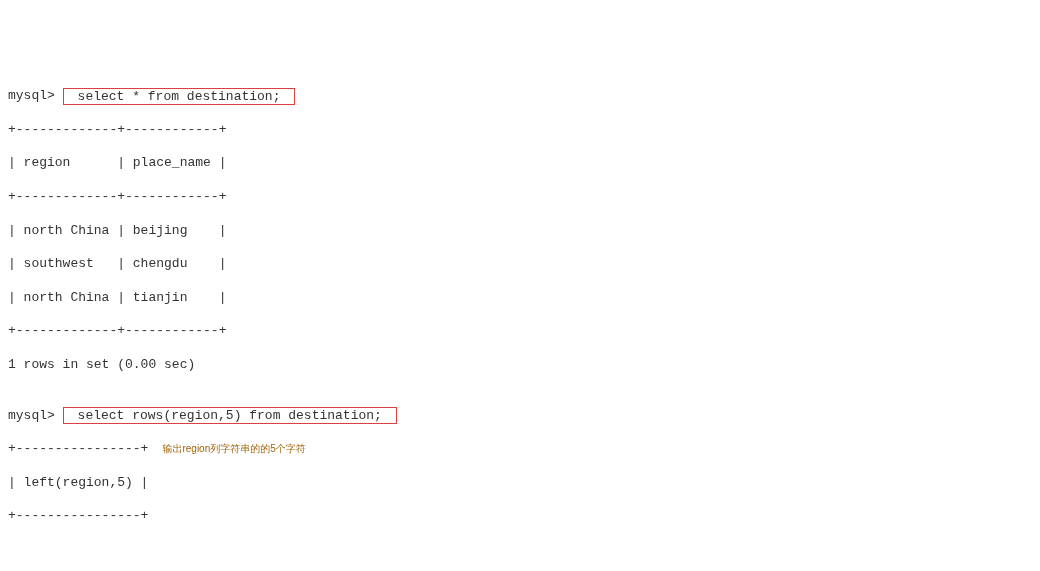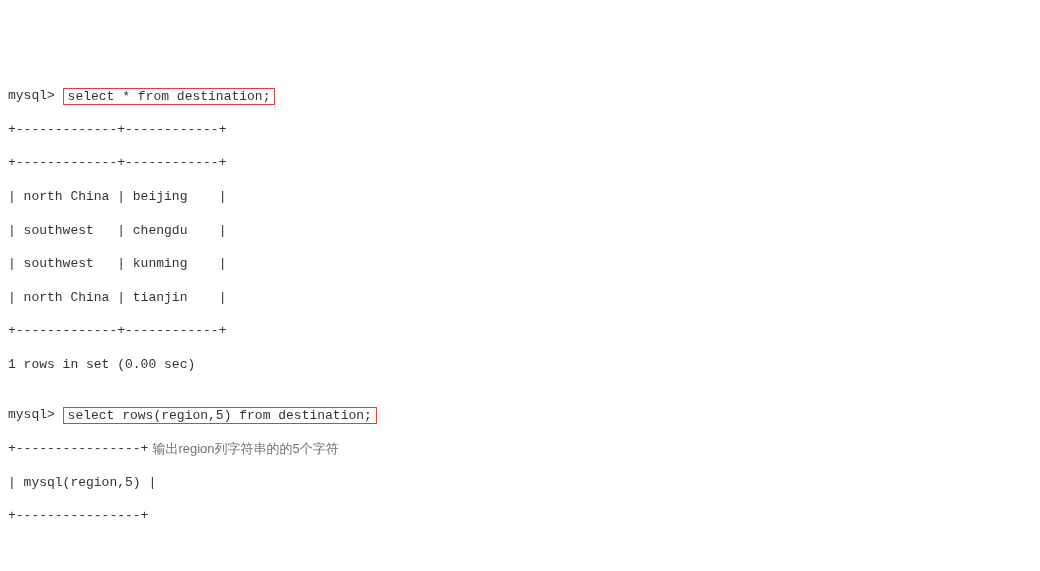--- a/index.html
+++ b/index.html
@@ -6,62 +6,62 @@
     body {
       background: #ffffff;
       font-family: "Consolas", "Courier New", monospace;
       font-size: 13px;
       line-height: 16.8px;
       color: #333333;
       padding: 4px 8px;
       white-space: pre;
     }
     .line { white-space: pre; }
-    .prompt-line { display: flex; align-items: center; }
+    .prompt-line { display: flex; align-items: flex-end; }
     .prompt { white-space: pre; }
     .boxed {
       border: 1px solid #d94040;
-      padding: 0 4px;
+      padding: 0 14px;
       display: inline-block;
       line-height: 15px;
     }
     .annotation {
-      color: #737373;
+      color: #a16207;
       font-family: "SimSun", "Microsoft YaHei", sans-serif;
-      font-size: 13px;
-      margin-left: 4px;
+      font-size: 10px;
+      margin-left: 14px;
     }
     .watermark {
       position: fixed;
       right: 8px;
       bottom: 8px;
       color: #f0f0f0;
       font-size: 10px;
       font-family: sans-serif;
     }
   </style>
 </head>
 <body>
 
 
 
 <div>
 <div class="prompt-line"><span class="prompt">mysql&gt; </span><span class="boxed">select * from destination;</span></div>
 <div class="line">+-------------+------------+</div>
+<div class="line">| region      | place_name |</div>
 <div class="line">+-------------+------------+</div>
 <div class="line">| north China | beijing    |</div>
 <div class="line">| southwest   | chengdu    |</div>
-<div class="line">| southwest   | kunming    |</div>
 <div class="line">| north China | tianjin    |</div>
 <div class="line">+-------------+------------+</div>
 <div class="line">1 rows in set (0.00 sec)</div>
 <div class="line"></div>
 <div class="prompt-line"><span class="prompt">mysql&gt; </span><span class="boxed">select rows(region,5) from destination;</span></div>
 <div class="prompt-line"><span class="line">+----------------+</span><span class="annotation">输出region列字符串的的5个字符</span></div>
-<div class="line">| mysql(region,5) |</div>
+<div class="line">| left(region,5) |</div>
 <div class="line">+----------------+</div>
 
 
 
 
 
 
 <div class="line"></div>
 
 

